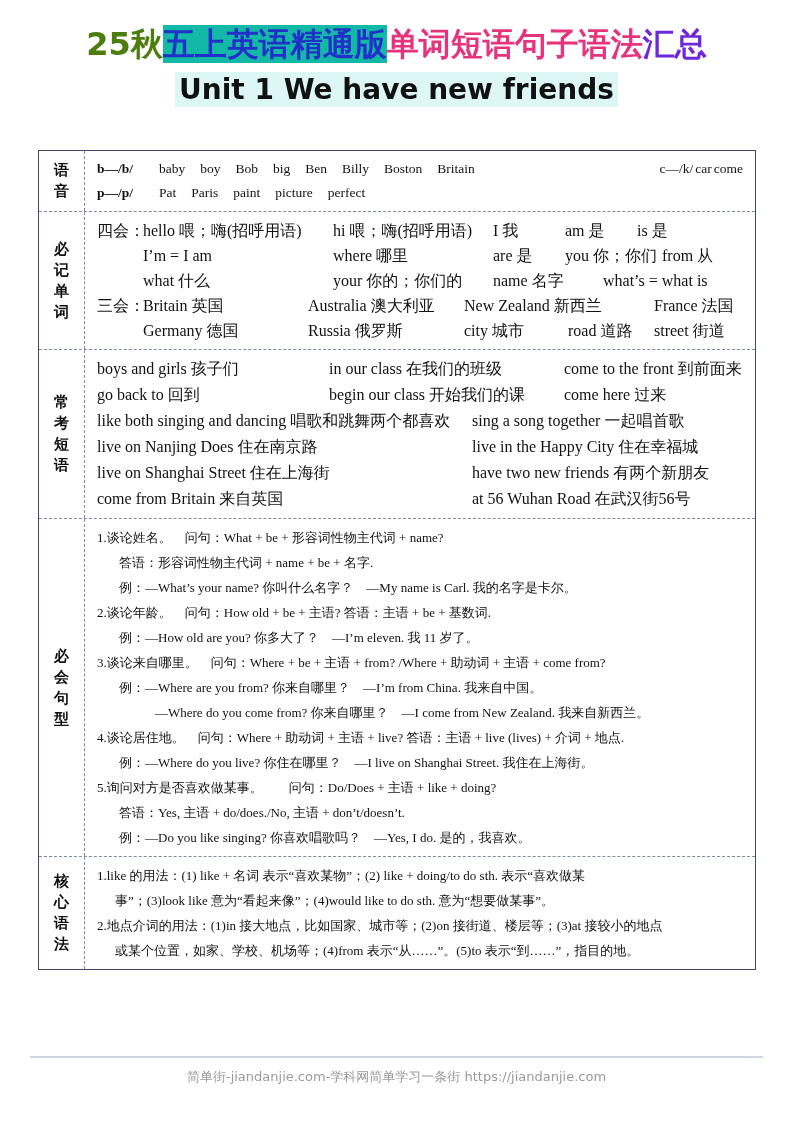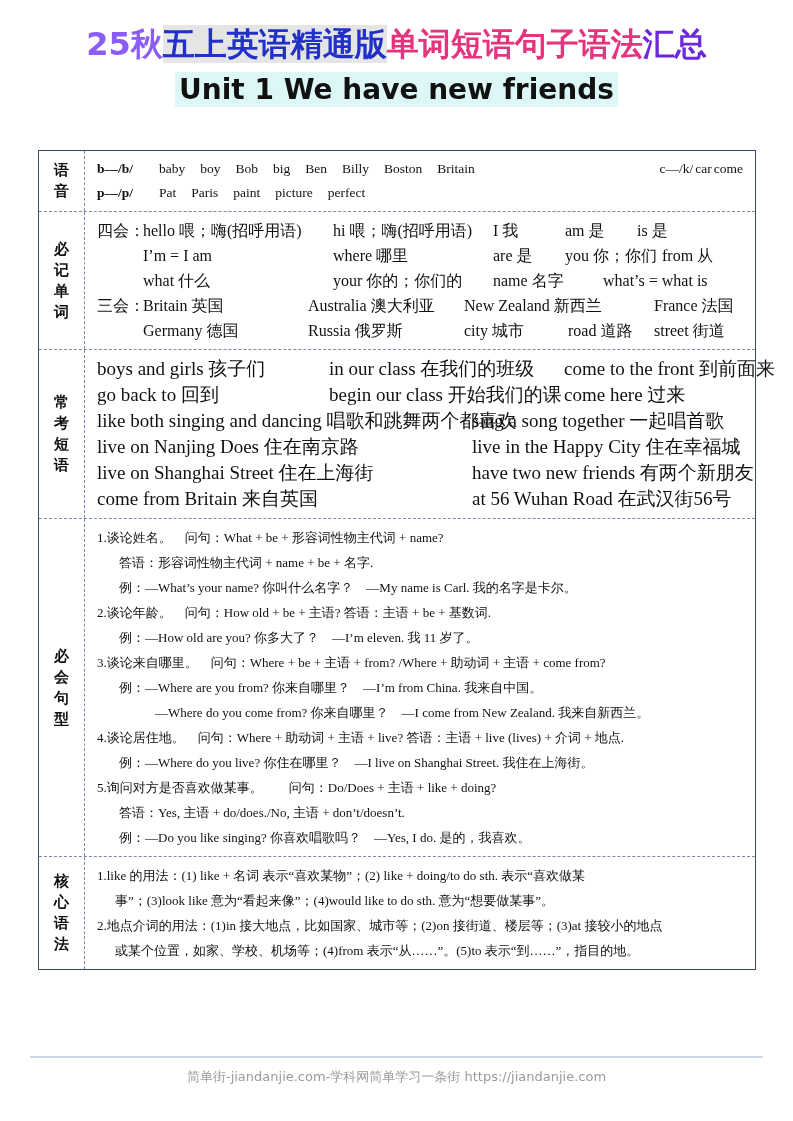--- a/index.html
+++ b/index.html
@@ -16,22 +16,22 @@
   
   .title-wrap{text-align:center;padding-top:22px;}
   .title-line1{
     font-family:"DejaVu Sans","Liberation Sans",sans-serif;
     font-weight:bold;
     font-size:32px;
     letter-spacing:0px;
     line-height:44px;
     white-space:nowrap;
   }
-  .t-black{color:#8b5cf6;}
-  .t-blue{color:#2030c8;background:#e5e5e5;}
+  .t-black{color:#4d7c0f;}
+  .t-blue{color:#2030c8;background:#14b8a6;}
   .t-pink{color:#e6337e;text-align:right;}
   .t-black2{color:#6d28d9;}
   .title-line2{
     font-family:"DejaVu Sans","Liberation Sans",sans-serif;
     font-weight:bold;
     font-size:28px;
     line-height:40px;
     margin-top:4px;
     color:#111;
   }
@@ -79,21 +79,21 @@
   .ph-right{margin-left:auto;padding-right:4px;}
   .ph-right span{margin-left:2px;}
 
   
   .w-line{display:flex;white-space:nowrap;font-size:16px;line-height:25px;}
   .w-tag{width:46px;min-width:46px;}
   .w-items{flex:1;display:flex;}
   .w-items span{display:inline-block;}
 
   
-  .p-line{display:flex;white-space:nowrap;font-size:19px;line-height:26px;}
+  .p-line{display:flex;white-space:nowrap;font-size:16px;line-height:26px;}
   .p-line span{display:inline-block;}
 
   
   .s-item{font-size:13px;line-height:25px;}
   .s-head{text-indent:0;}
   .s-sub{padding-left:22px;}
   .s-ex{padding-left:22px;}
   .s-ex2{padding-left:58px;}
 
   

